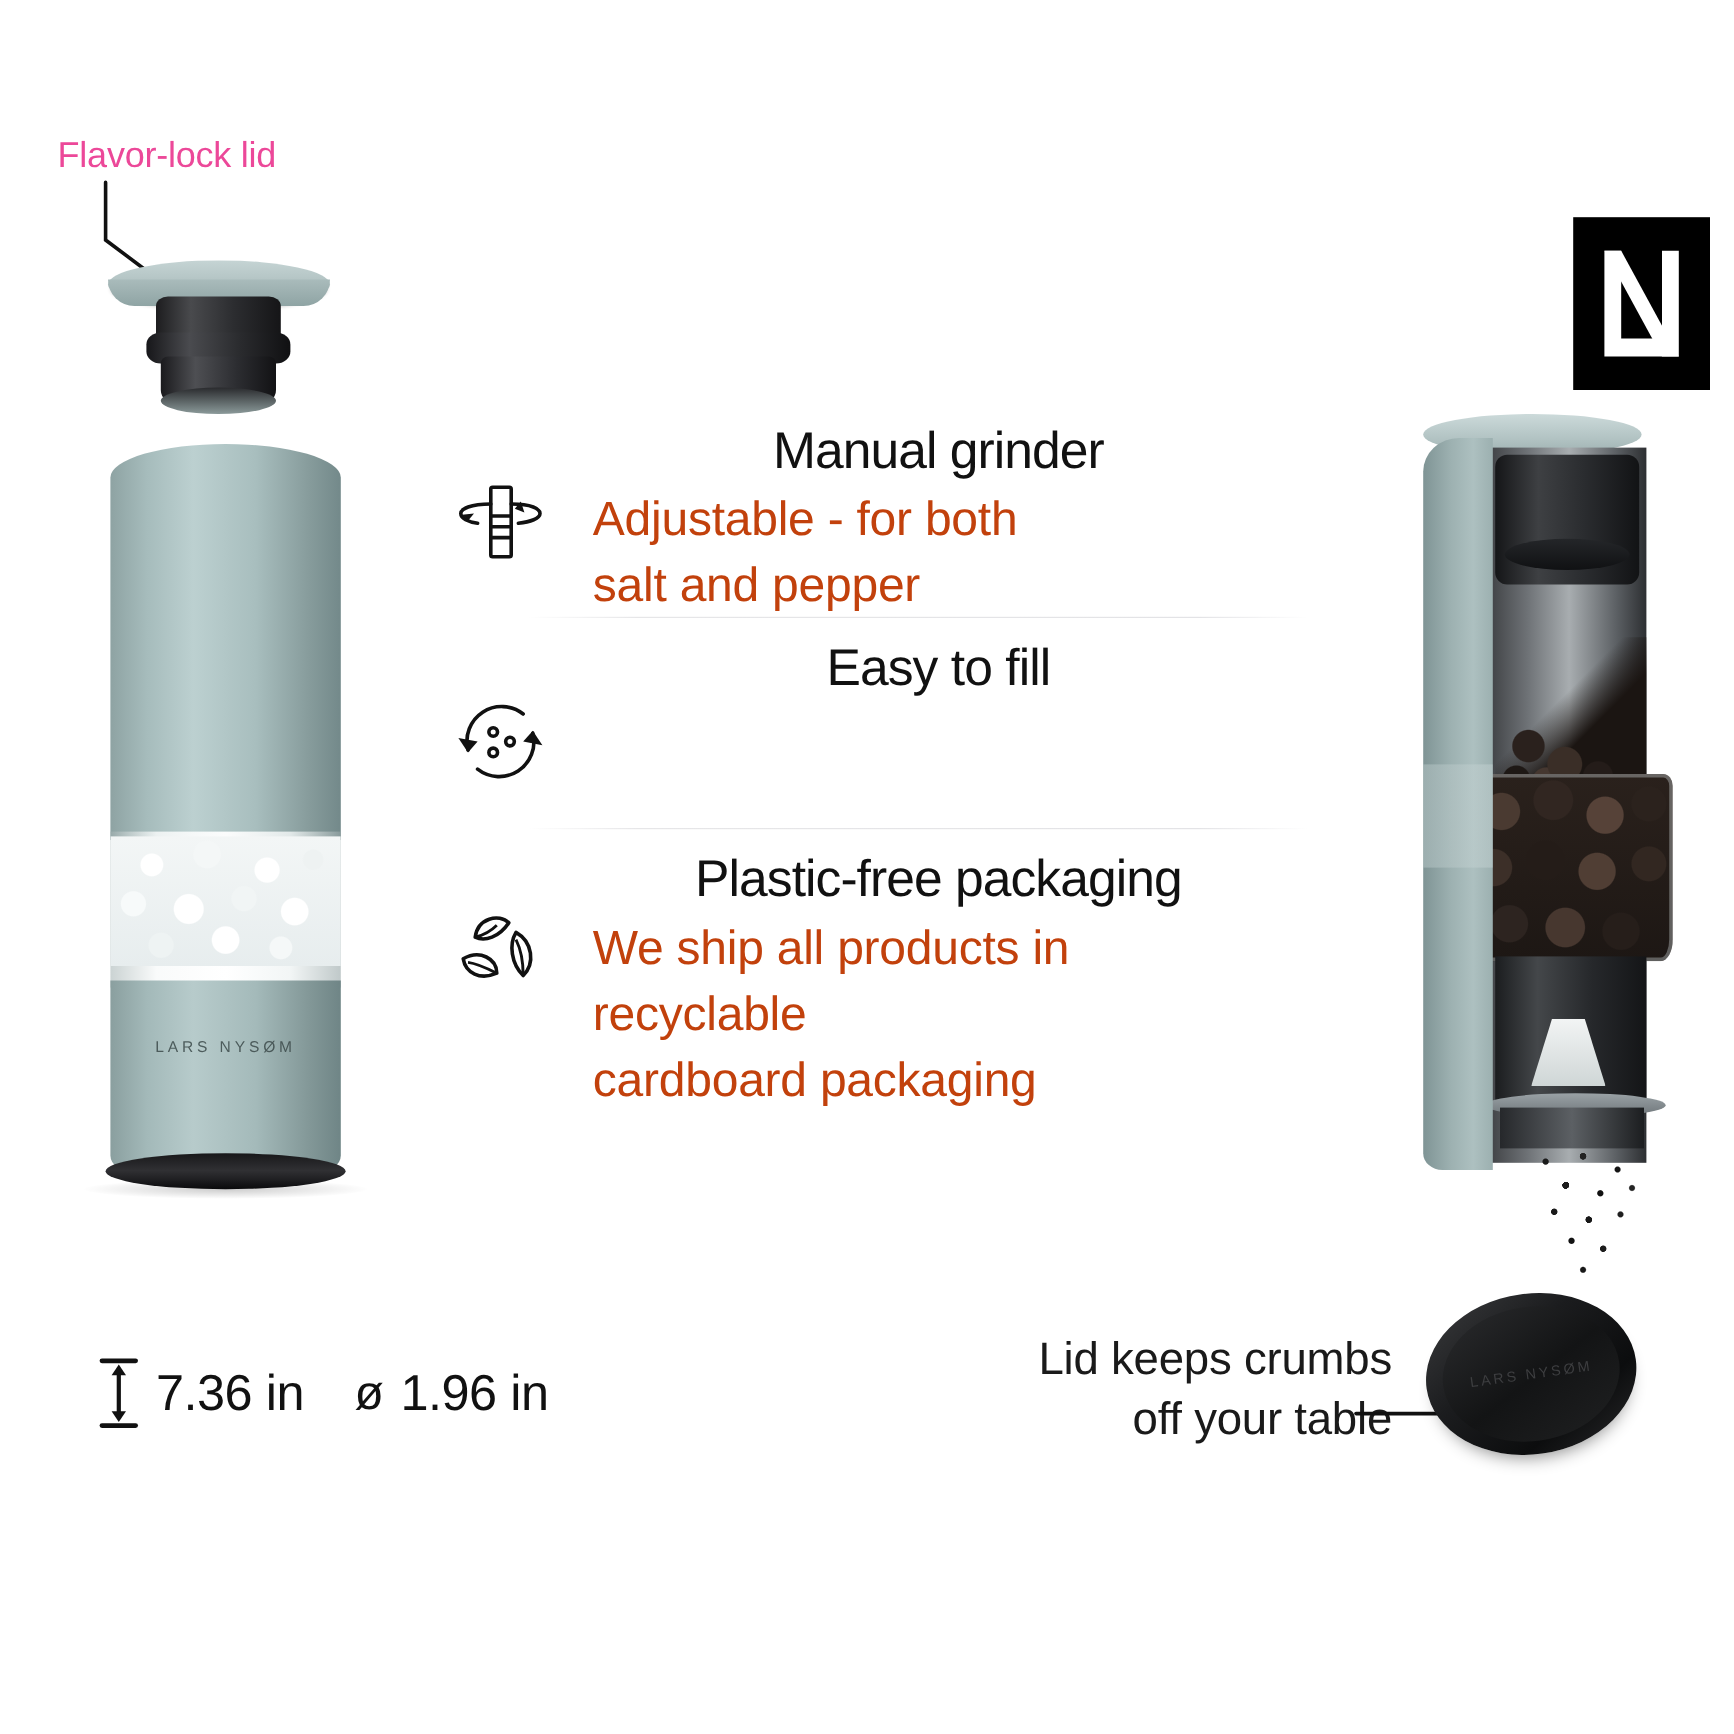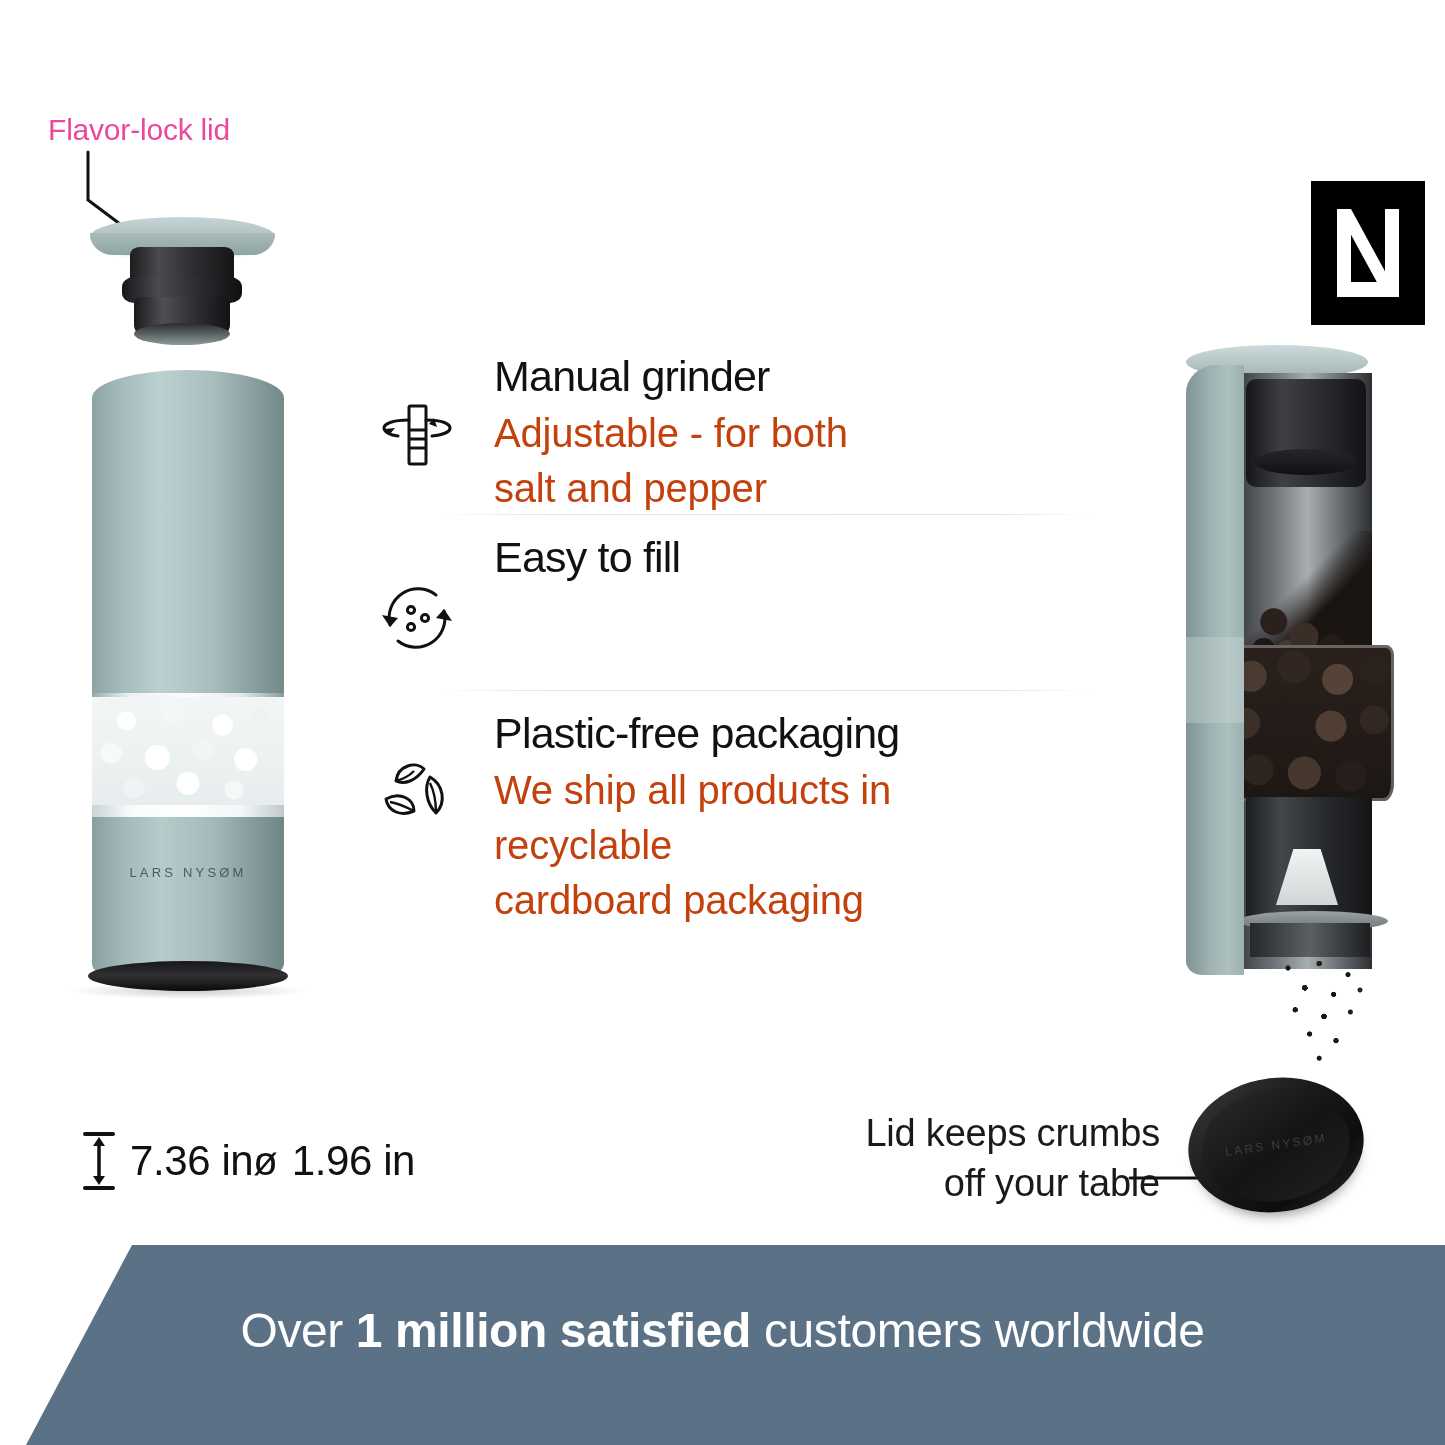--- a/index.html
+++ b/index.html
@@ -90,38 +90,40 @@
     height: 78px;
   }
   .feature-icon svg { display: block; width: 100%; height: 100%; }
   .feature-title {
     font-size: 43px;
     font-weight: 400;
     color: #111111;
     letter-spacing: -0.8px;
     line-height: 1.12;
     margin: 0 0 6px 0;
+    text-align: center;
   }
   .feature-desc {
     font-size: 40px;
     font-weight: 300;
     color: #c2410c;
     letter-spacing: -0.2px;
     line-height: 1.38;
     margin: 0;
     white-space: pre-line;
   }
 
   
   .dims {
     position: absolute;
     left: 82px;
     top: 1130px;
     display: flex;
     align-items: center;
+    gap: 42px;
   }
   .dim {
     display: flex;
     align-items: center;
     gap: 14px;
   }
   .dim-icon { width: 34px; height: 62px; }
   .dim-icon svg { display:block; width:100%; height:100%; }
   .dim-value {
     font-size: 42px;
@@ -519,19 +521,14 @@
     <line x1="2" y1="6" x2="72" y2="6" stroke="#111" stroke-width="3" stroke-linecap="round"></line>
     <circle cx="76" cy="6" r="4.5" fill="#111"></circle>
   </svg>
 
   <div class="cap">
     <div class="cap-inner">
       <div class="cap-mark">LARS NYSØM</div>
     </div>
   </div>
 
-  <div class="banner">
-    <div class="banner-text">
-      <span>Over </span><b>1 million satisfied</b><span> customers worldwide</span>
-    </div>
-  </div>
 
 </div>
 
 </body></html>

